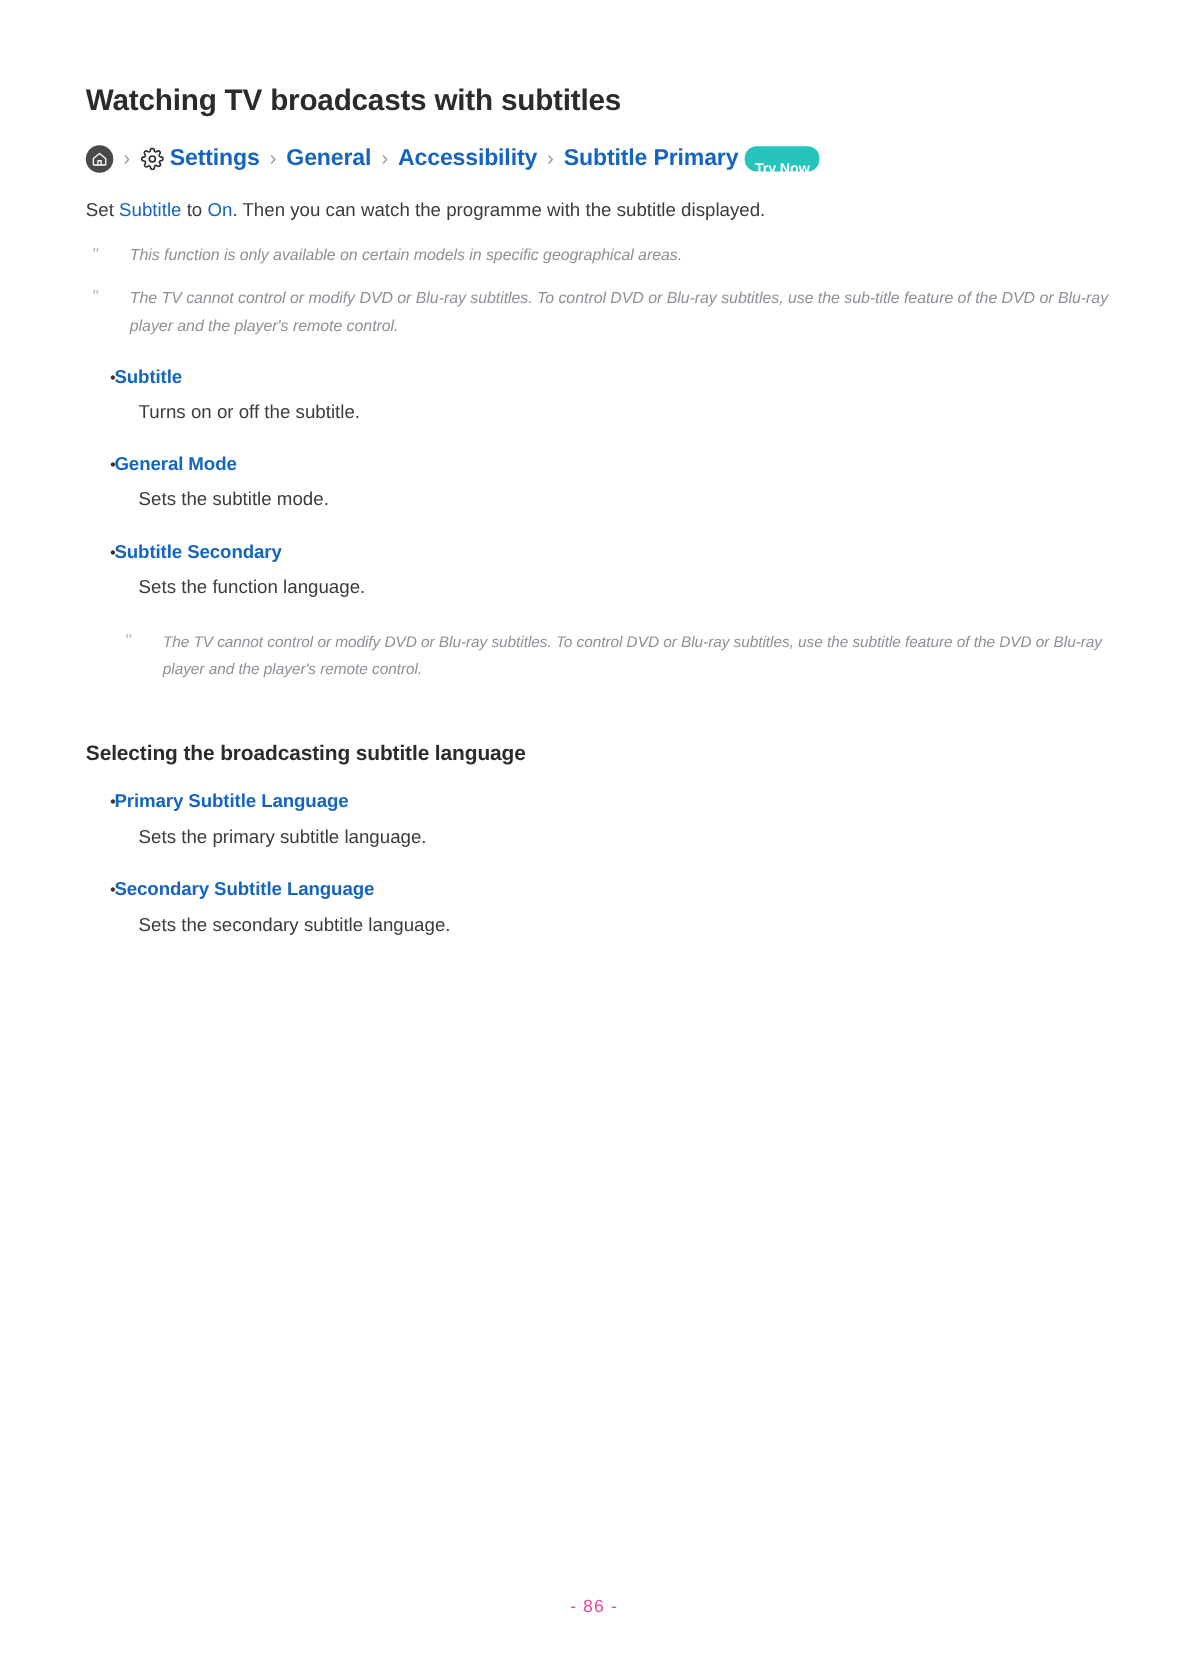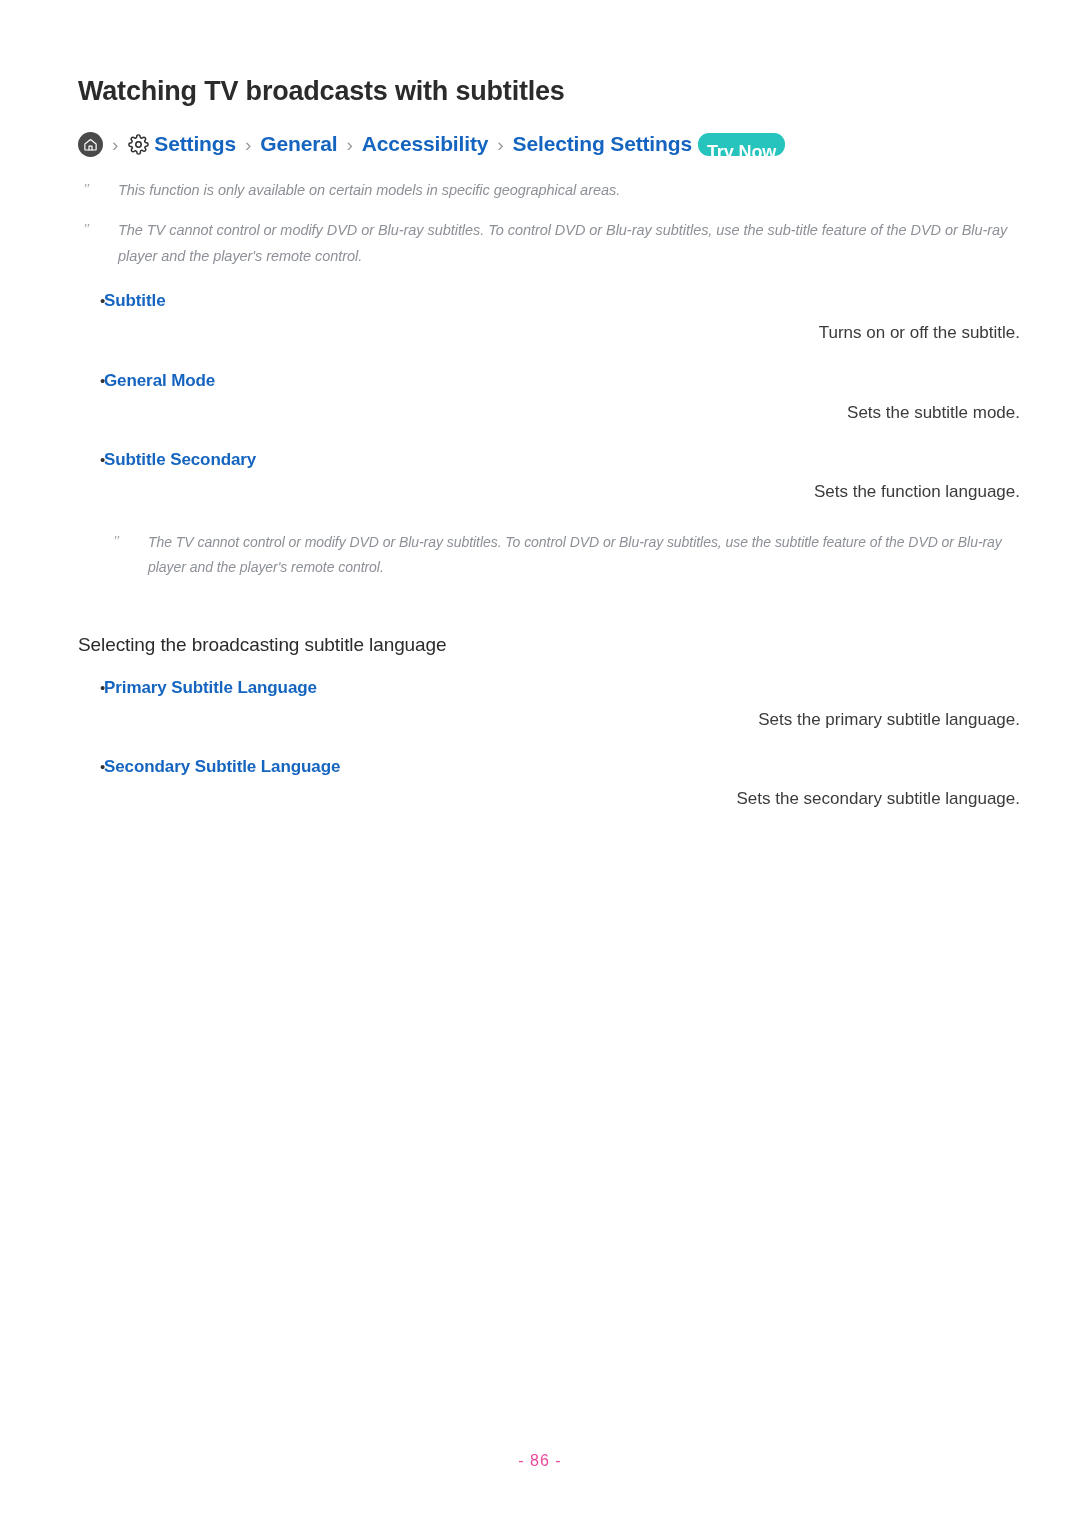--- a/index.html
+++ b/index.html
@@ -64,21 +64,21 @@
     font-weight:600;
     letter-spacing:-0.15px;
     white-space:nowrap;
     flex:0 0 auto;
   }
   .try-now {
     display:inline-flex;
     align-items:center; justify-content:center;
     background:#26c4bd;
     color:#ffffff;
-    font-size:18px;
+    font-size:13px;
     font-weight:600;
     border-radius:11px;
     padding:20px 9px 3px 9px;
     margin-left:6px;
     height:21px;
     letter-spacing:-0.1px;
     flex:0 0 auto;
   }
 
   
@@ -138,27 +138,26 @@
     font-size:17px;
     font-weight:600;
     letter-spacing:-0.1px;
   }
   .bdesc {
     margin-left:48px;
     margin-top:9px;
     font-size:17px;
     color:#3b3b3b;
     line-height:1.5;
-    text-align:right;
   }
 
   
   .section-title {
     font-size:19px;
-    font-weight:400;
+    font-weight:700;
     color:#2b2b2b;
     letter-spacing:-0.1px;
     margin-top:54px;
     margin-bottom:22px;
   }
 
   
   .footer {
     position:absolute;
     left:0; right:0;
@@ -193,25 +192,28 @@
         <path d="M19.4 14.5a1.6 1.6 0 0 0 .32 1.77l.06.06a2 2 0 1 1-2.83 2.83l-.06-.06a1.6 1.6 0 0 0-1.77-.32 1.6 1.6 0 0 0-.97 1.47V21a2 2 0 1 1-4 0v-.11a1.6 1.6 0 0 0-1.05-1.47 1.6 1.6 0 0 0-1.77.32l-.06.06a2 2 0 1 1-2.83-2.83l.06-.06a1.6 1.6 0 0 0 .32-1.77 1.6 1.6 0 0 0-1.47-.97H3a2 2 0 1 1 0-4h.11A1.6 1.6 0 0 0 4.6 8.9a1.6 1.6 0 0 0-.32-1.77l-.06-.06a2 2 0 1 1 2.83-2.83l.06.06a1.6 1.6 0 0 0 1.77.32h.08a1.6 1.6 0 0 0 .97-1.47V3a2 2 0 1 1 4 0v.11a1.6 1.6 0 0 0 .97 1.47 1.6 1.6 0 0 0 1.77-.32l.06-.06a2 2 0 1 1 2.83 2.83l-.06.06a1.6 1.6 0 0 0-.32 1.77v.08a1.6 1.6 0 0 0 1.47.97H21a2 2 0 1 1 0 4h-.11a1.6 1.6 0 0 0-1.47.97z"></path>
       </svg>
     </span>
 
     <span class="crumb-link">Settings</span>
     <span class="crumb-sep">›</span>
     <span class="crumb-link">General</span>
     <span class="crumb-sep">›</span>
     <span class="crumb-link">Accessibility</span>
     <span class="crumb-sep">›</span>
-    <span class="crumb-link">Selecting Settings</span>
+    <span class="crumb-link">Subtitle Primary</span>
 
     <span class="try-now">Try Now</span>
   </div>
 
+  <p class="lead">
+    <span>Set </span><span class="kw">Subtitle</span><span> to </span><span class="kw">On</span><span>. Then you can watch the programme with the subtitle displayed.</span>
+  </p>
 
   <div class="note">
     <span class="qmark">″</span>
     <span class="ntext">This function is only available on certain models in specific geographical areas.</span>
   </div>
 
   <div class="note">
     <span class="qmark">″</span>
     <span class="ntext">The TV cannot control or modify DVD or Blu-ray subtitles. To control DVD or Blu-ray subtitles, use the sub-title feature of the DVD or Blu-ray player and the player's remote control.</span>
   </div>

